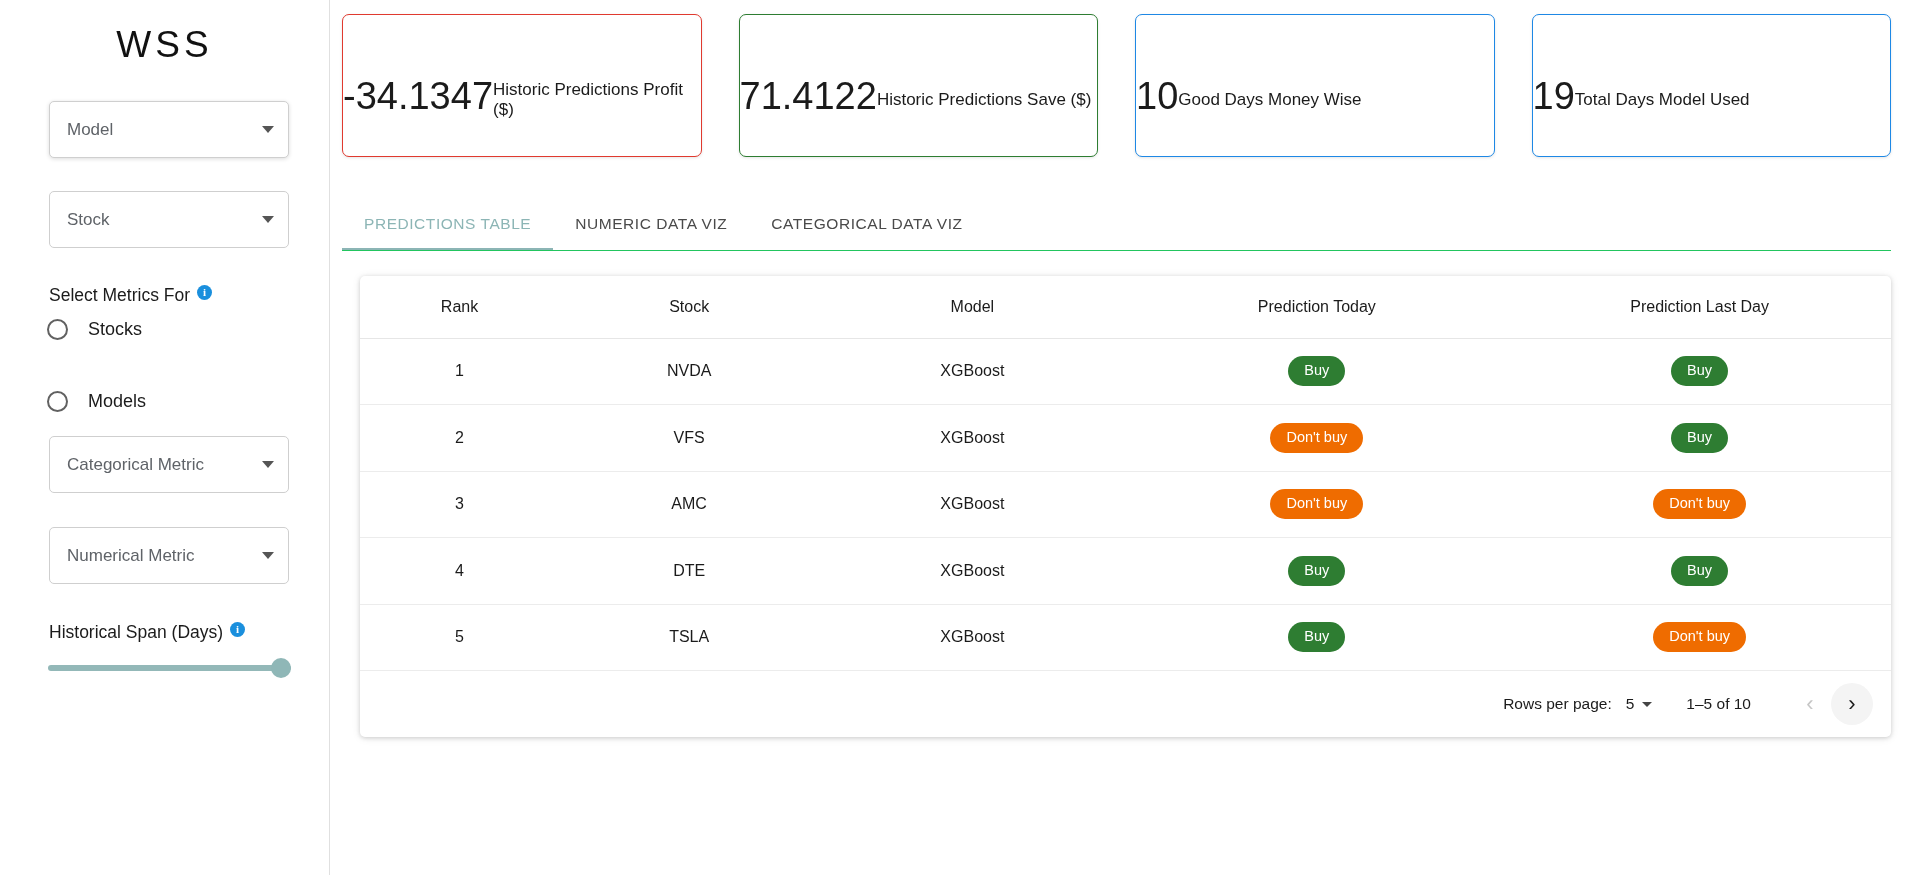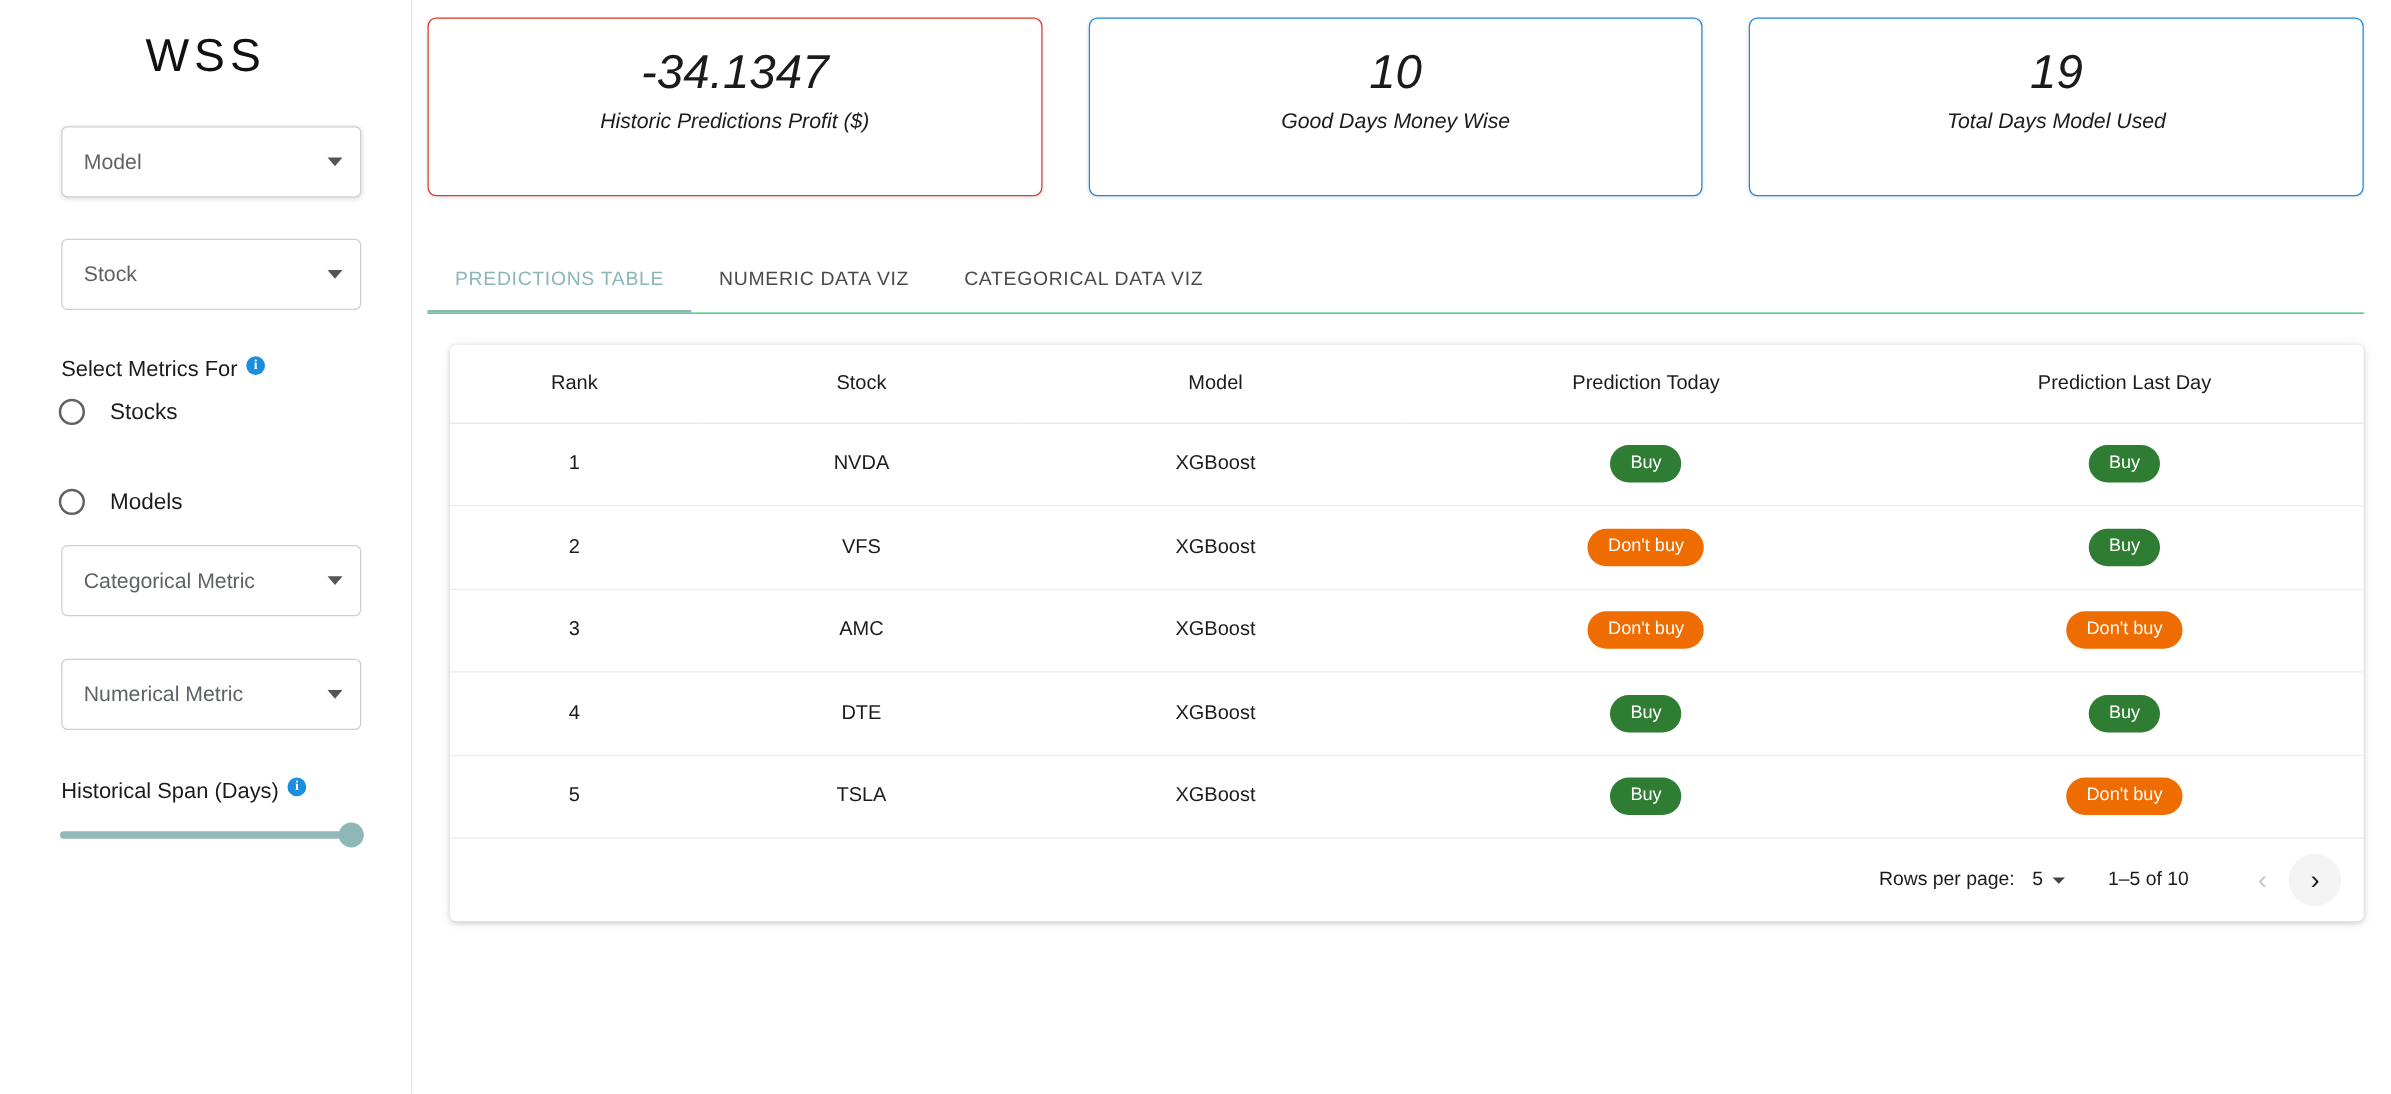--- a/index.html
+++ b/index.html
@@ -142,26 +142,24 @@
     display: flex;
     gap: 37px;
     padding: 14px 22px 0 12px;
   }
   .stat-card {
     flex: 1;
     height: 143px;
     border-radius: 7px;
     background: #fff;
     display: flex;
-    flex-direction: column;
     align-items: center;
     justify-content: flex-start;
     padding-top: 22px;
     box-shadow: 0 1px 3px rgba(0,0,0,0.10);
-    font-style: italic;
   }
   .stat-card.red    { border: 1.6px solid #e03a2f; }
   .stat-card.green  { border: 1.6px solid #2e7d32; }
   .stat-card.blue   { border: 1.6px solid #1e88e5; }
   .stat-value {
     font-size: 38px;
     font-weight: 400;
     color: #1b1b1b;
     line-height: 1.15;
   }
@@ -339,20 +337,24 @@
 
   <main class="main">
 
     <div class="cards-row">
 
       <div class="stat-card red">
         <div class="stat-value">-34.1347</div>
         <div class="stat-caption">Historic Predictions Profit ($)</div>
       </div>
 
+      <div class="stat-card green">
+        <div class="stat-value">71.4122</div>
+        <div class="stat-caption">Historic Predictions Save ($)</div>
+      </div>
 
       <div class="stat-card blue">
         <div class="stat-value">10</div>
         <div class="stat-caption">Good Days Money Wise</div>
       </div>
 
       <div class="stat-card blue">
         <div class="stat-value">19</div>
         <div class="stat-caption">Total Days Model Used</div>
       </div>

